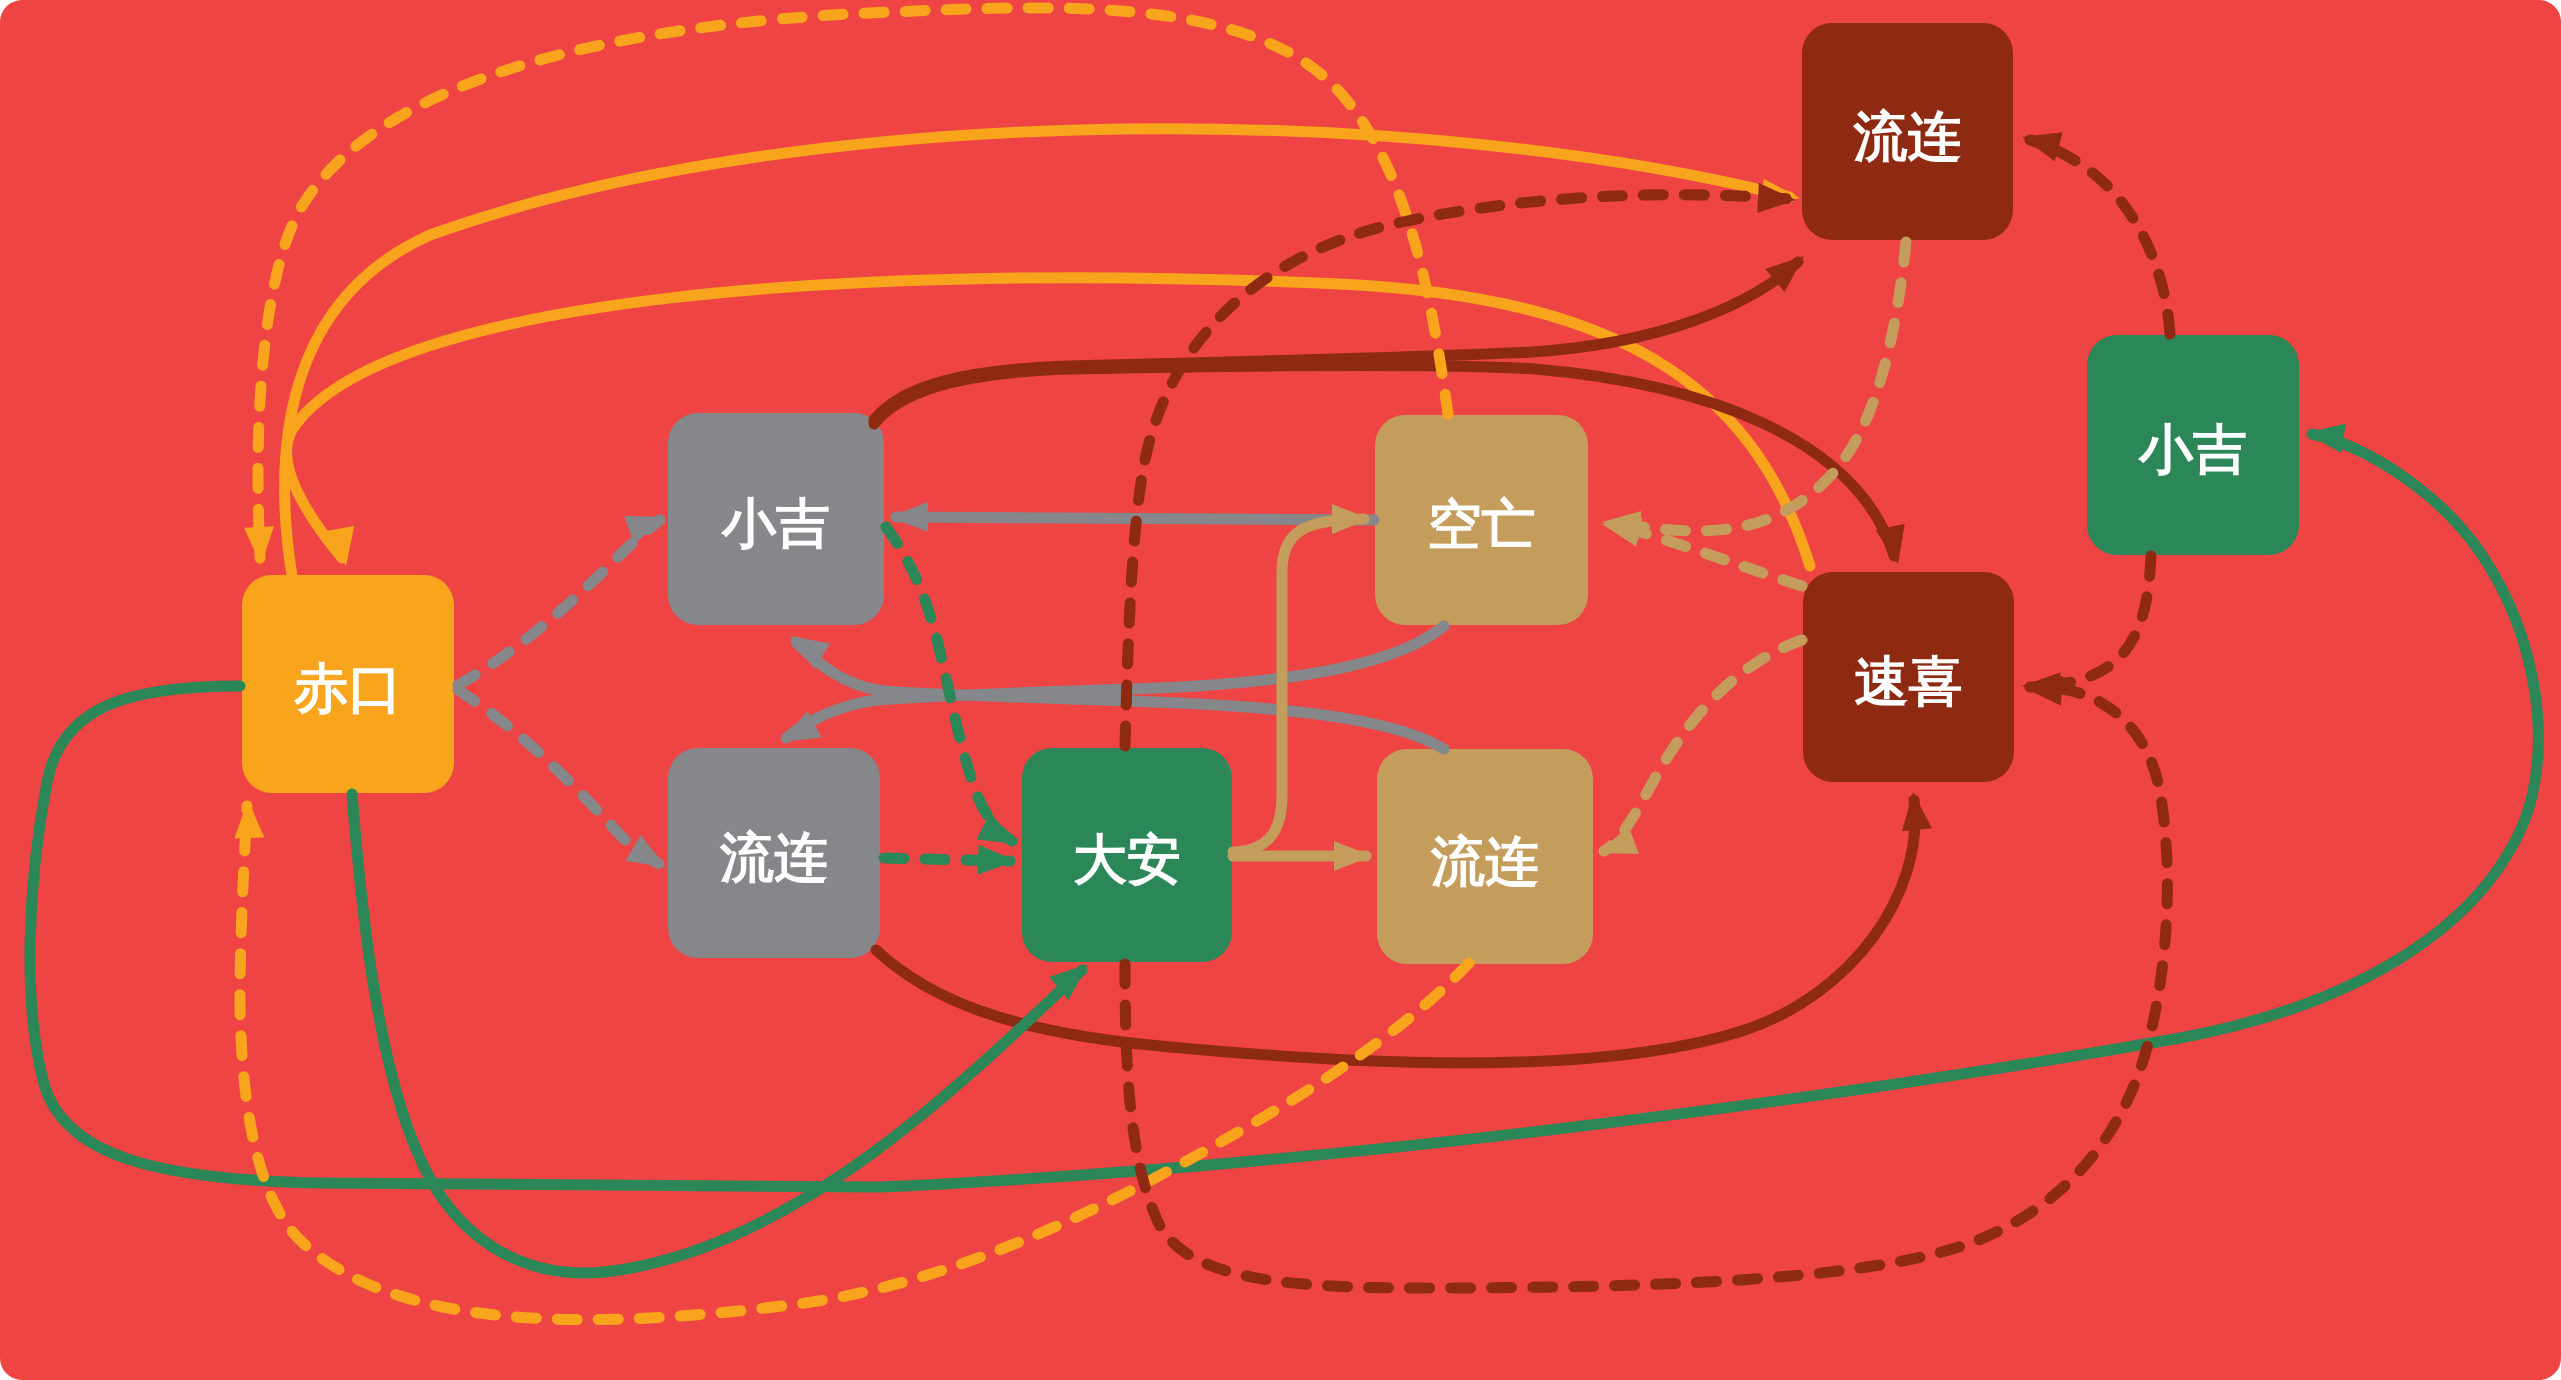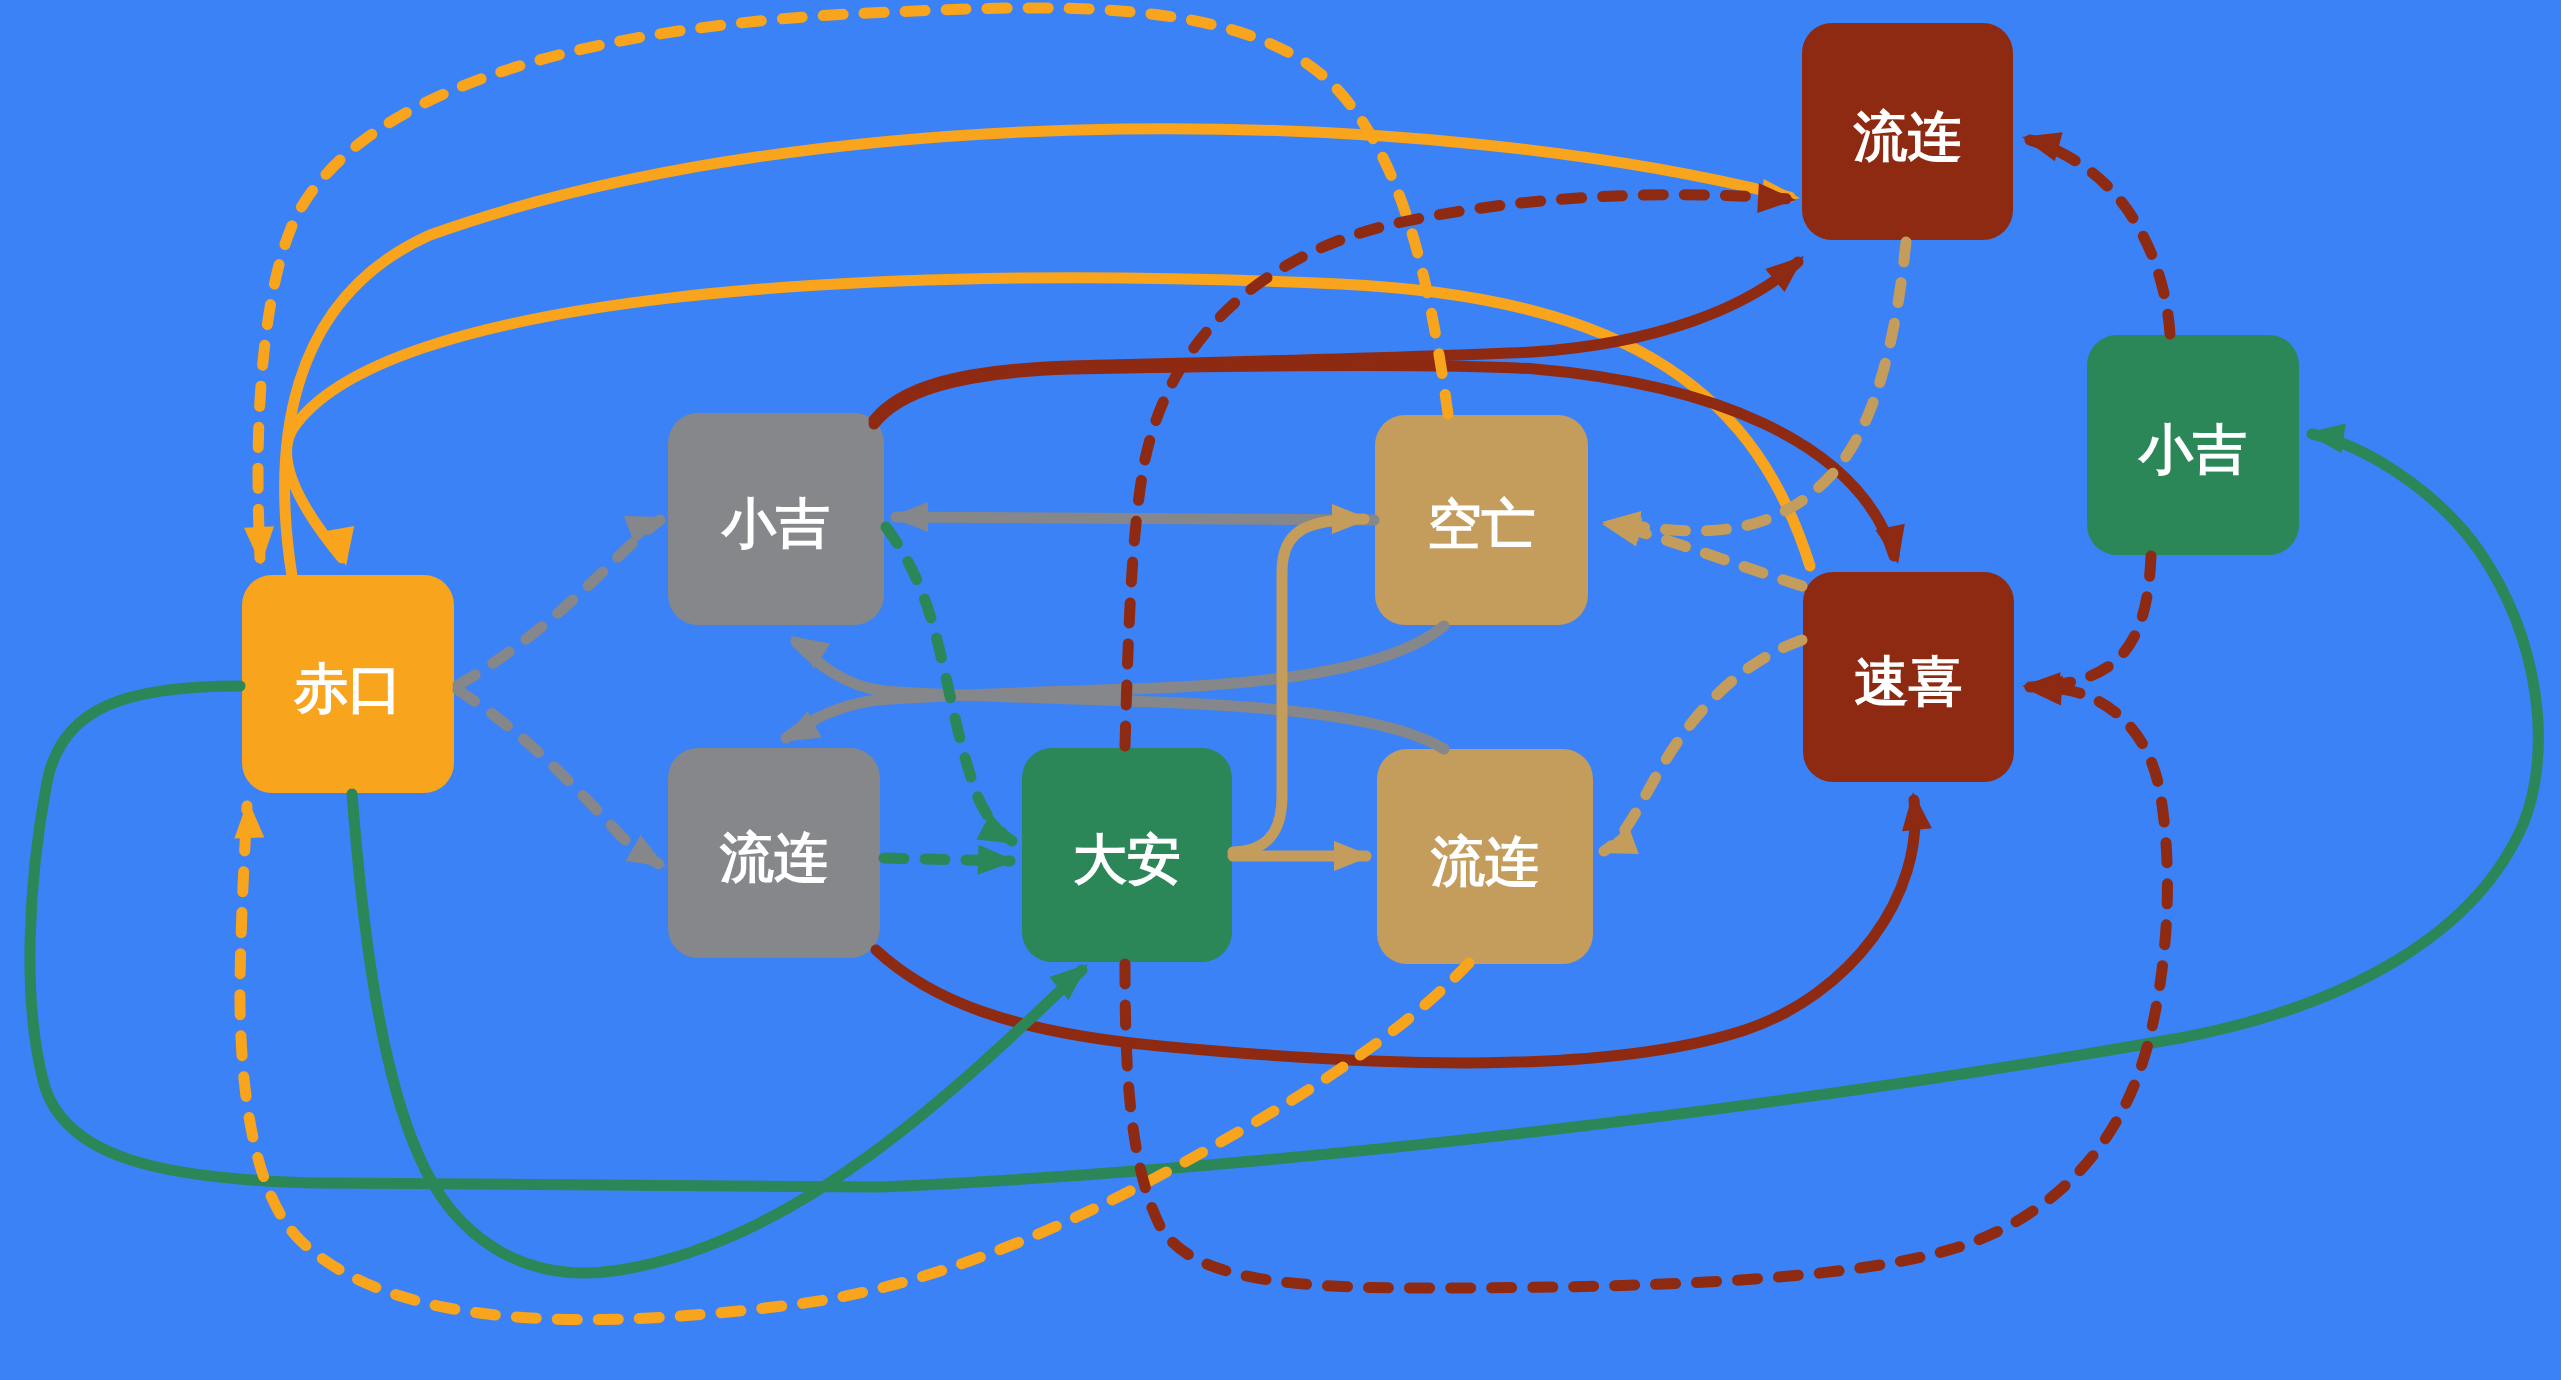--- a/index.html
+++ b/index.html
@@ -8,21 +8,22 @@
     background: #ffffff;
     width: 2561px;
     height: 1380px;
     overflow: hidden;
     font-family: "DejaVu Serif", "Liberation Serif", serif;
   }
   #stage {
     position: relative;
     width: 2561px;
     height: 1380px;
-    background: #3b82f6;
+    background: #ef4444;
+    border-radius: 22px;
   }
   #diagram-svg {
     position: absolute;
     left: 0;
     top: 0;
   }
   .edge-path {
     fill: none;
     stroke-linecap: round;
     stroke-linejoin: round;

